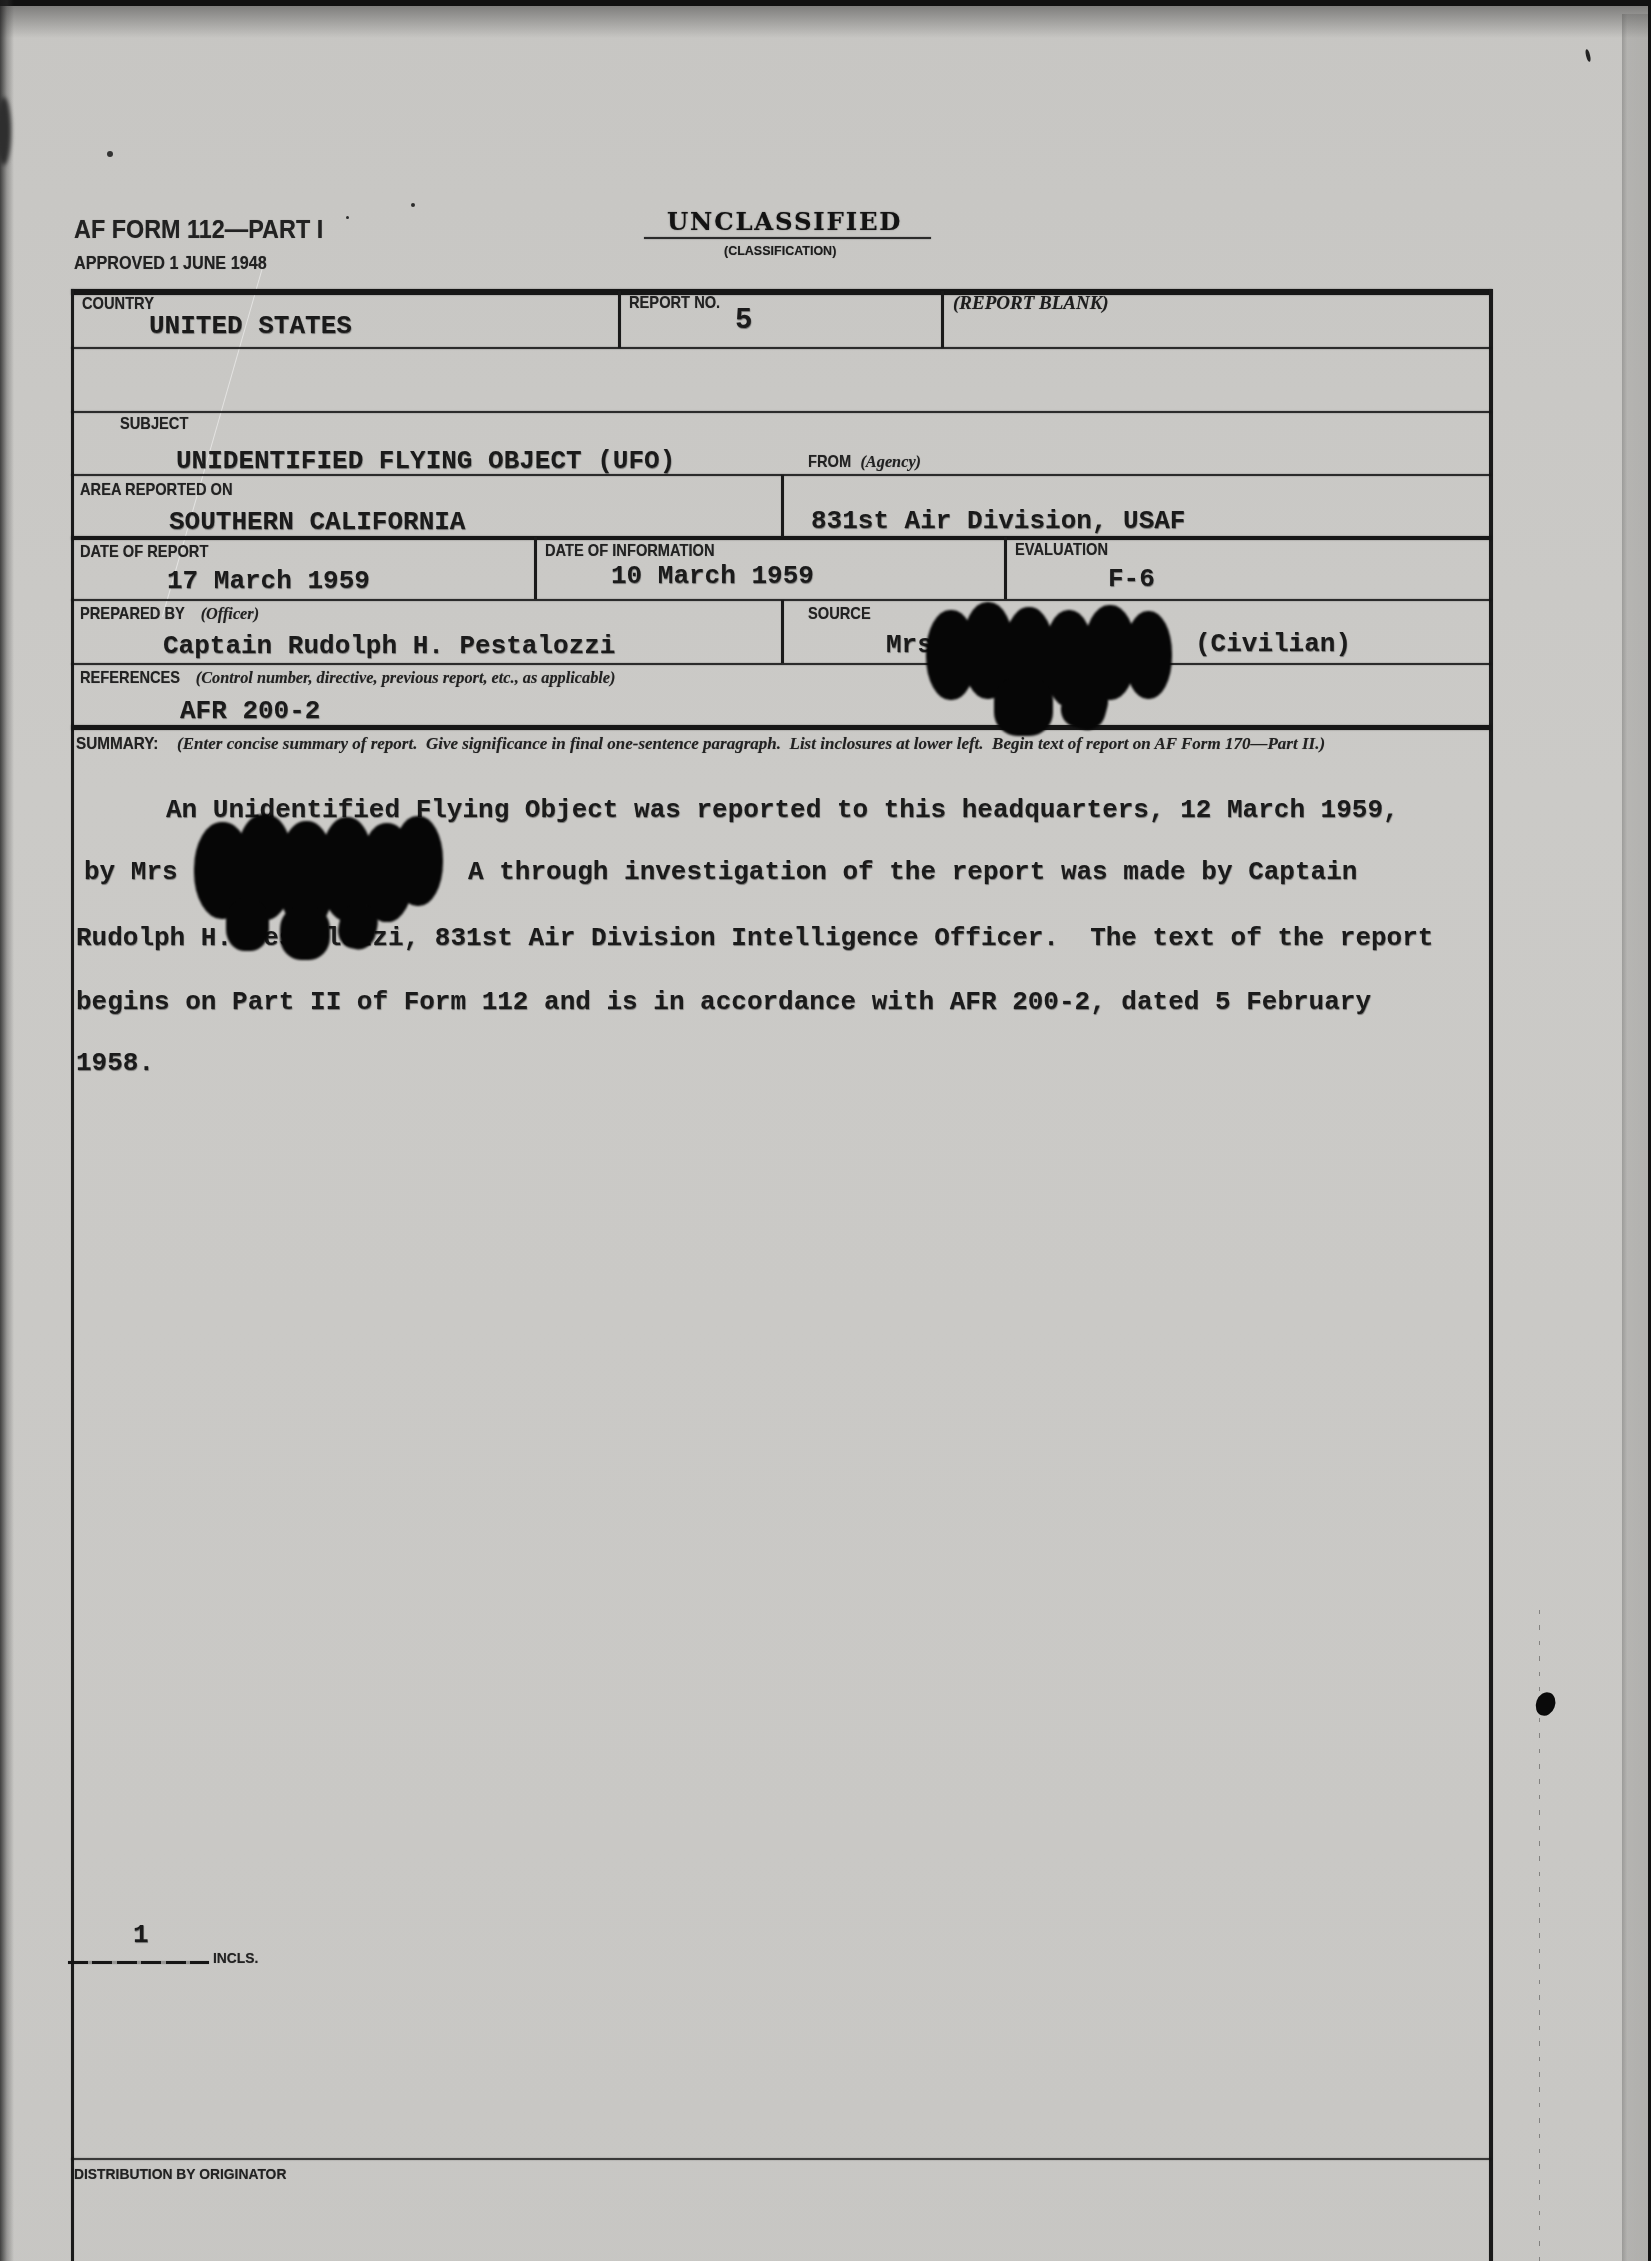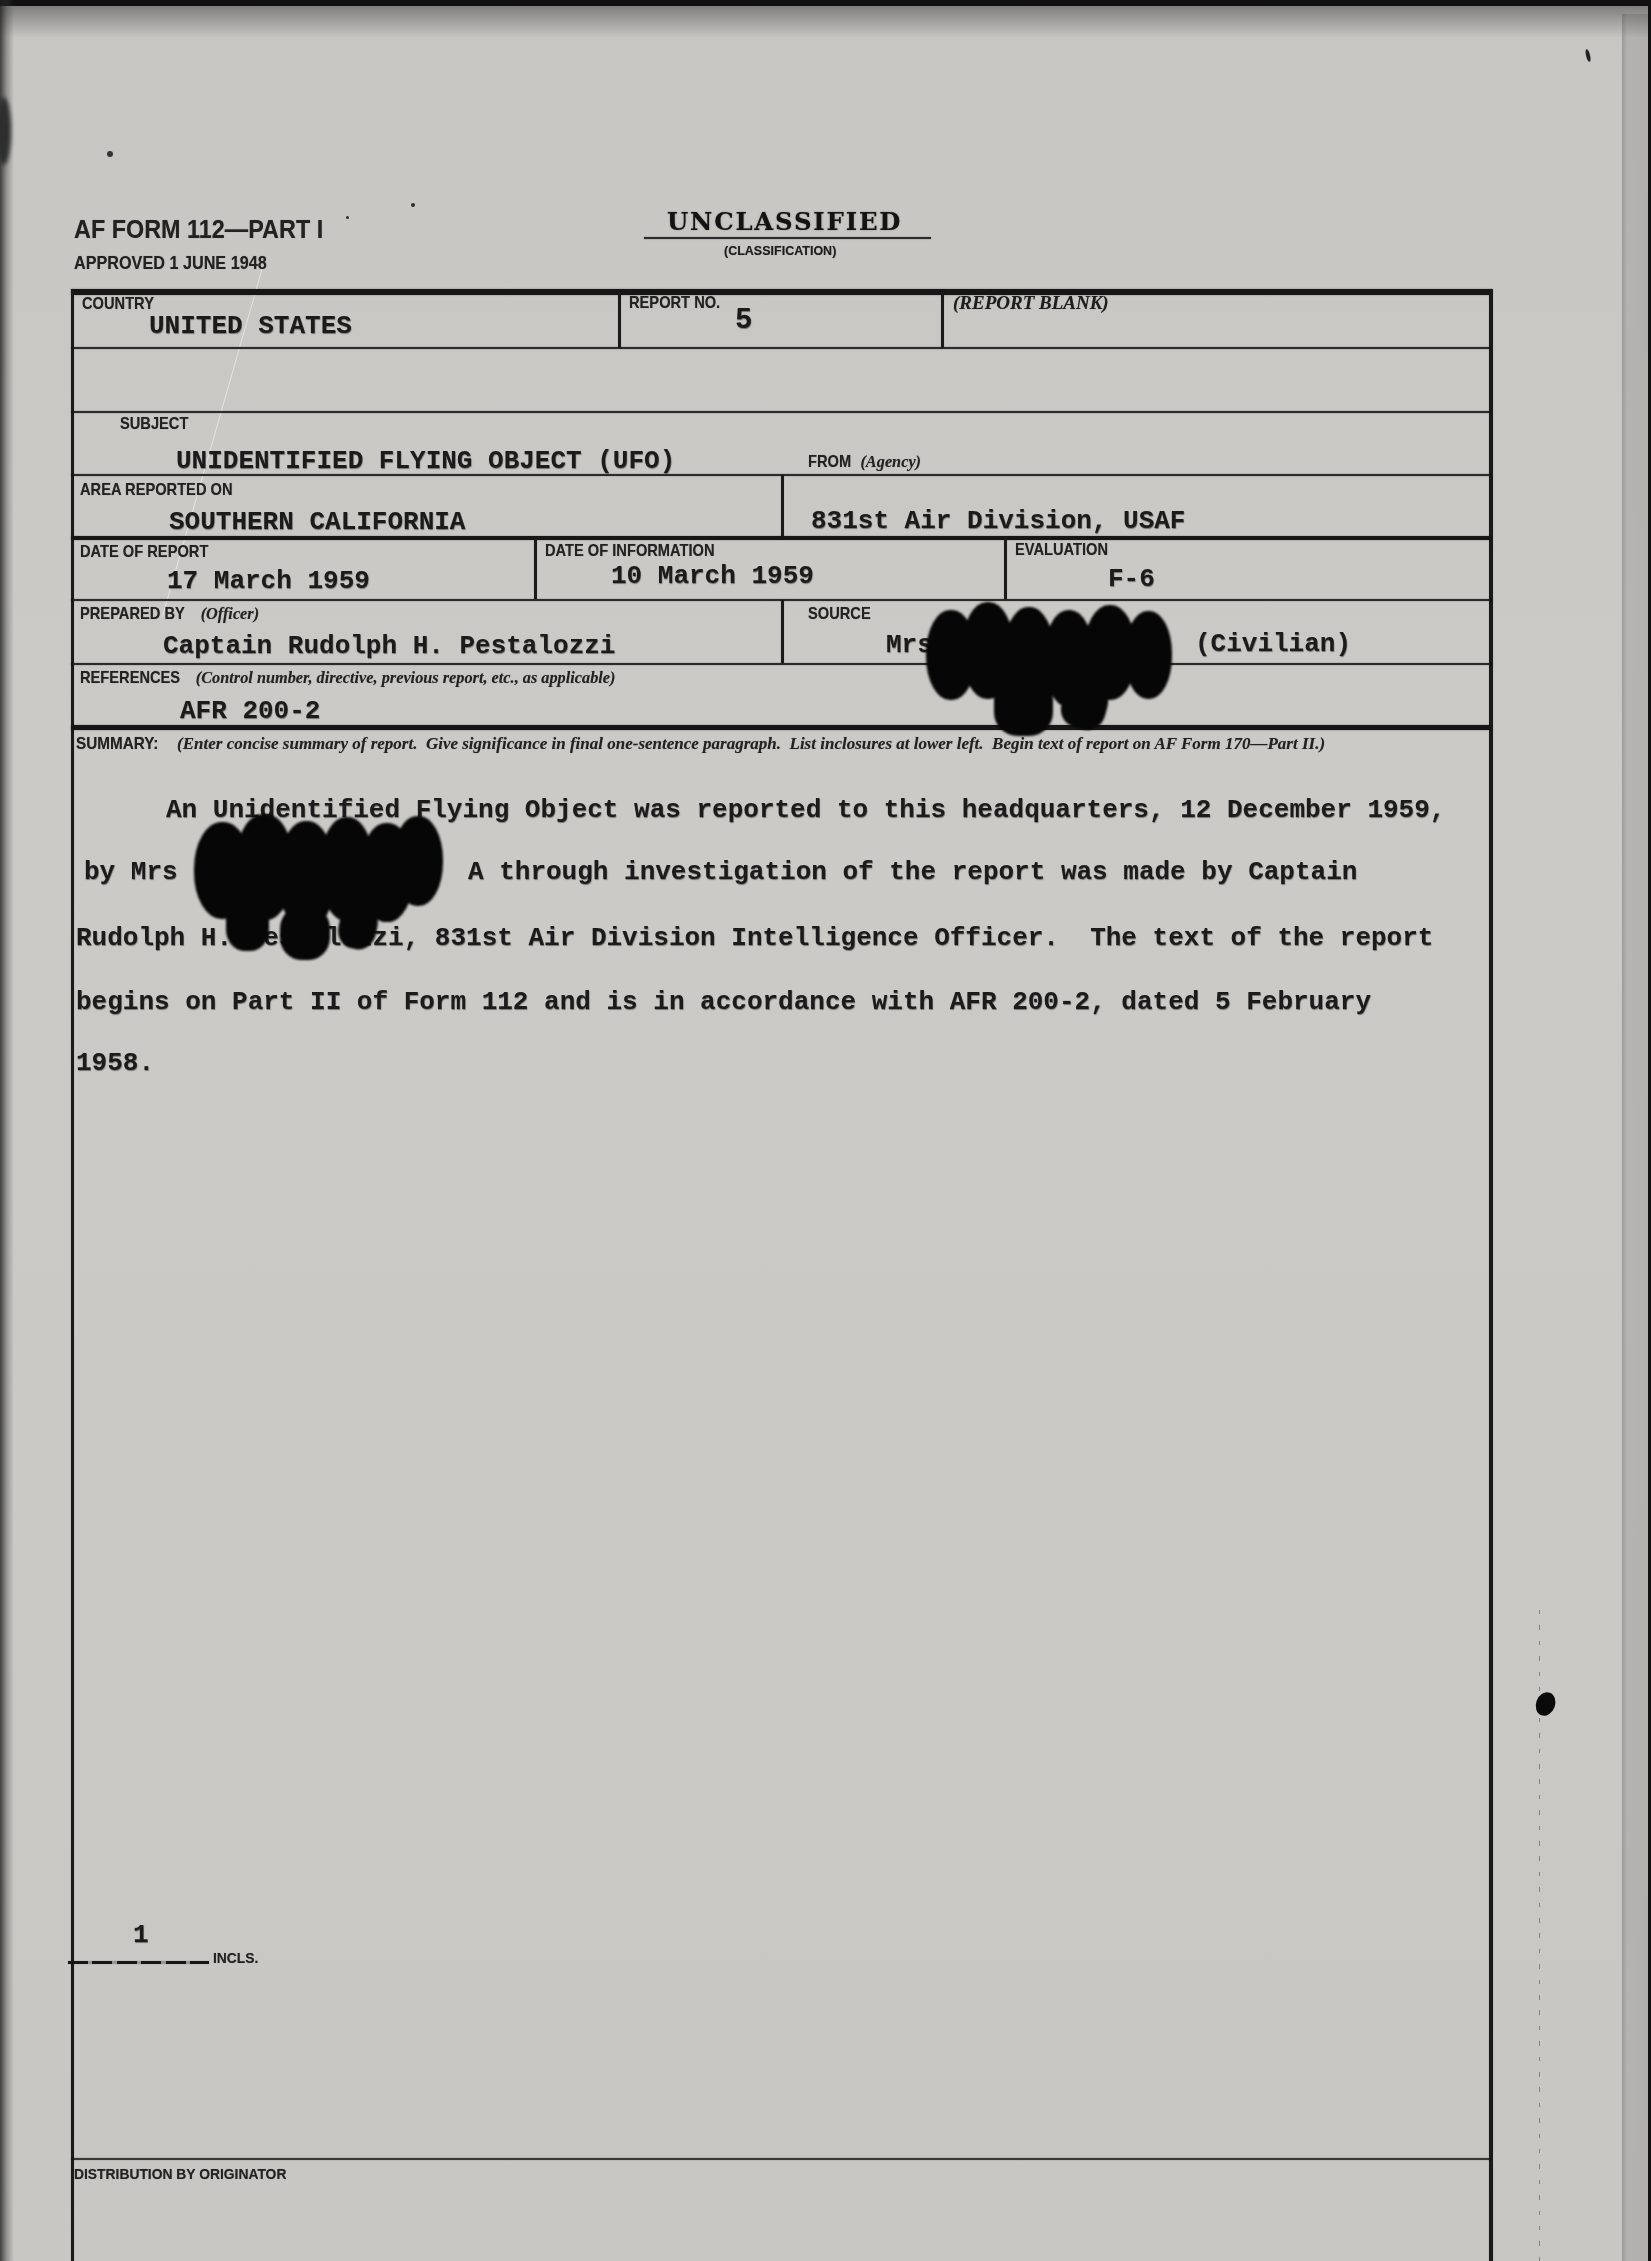--- a/index.html
+++ b/index.html
@@ -130,21 +130,21 @@
 
   <div class="abs z2" style="left:80px;top:668px;">
     <span class="lbl">REFERENCES </span><span class="itl">(Control number, directive, previous report, etc., as applicable)</span>
   </div>
   <div class="abs z2" style="left:180px;top:696px;"><span class="typed">AFR 200-2</span></div>
 
   <div class="abs z2" style="left:76px;top:734px;">
     <span class="lbl" style="font-size:17px;">SUMMARY:  </span><span class="itl" style="font-size:17px;">(Enter concise summary of report.  Give significance in final one-sentence paragraph.  List inclosures at lower left.  Begin text of report on AF Form 170—Part II.)</span>
   </div>
 
-  <div class="abs z2" style="left:166px;top:795px;"><span class="typed">An Unidentified Flying Object was reported to this headquarters, 12 December 1959,</span></div>
+  <div class="abs z2" style="left:166px;top:795px;"><span class="typed">An Unidentified Flying Object was reported to this headquarters, 12 March 1959,</span></div>
   <div class="abs z2" style="left:84px;top:857px;"><span class="typed">by Mrs</span></div>
   <div class="abs z2" style="left:468px;top:857px;"><span class="typed">A through investigation of the report was made by Captain</span></div>
   <div class="abs z2" style="left:76px;top:923px;"><span class="typed">Rudolph H. Pestalozzi, 831st Air Division Intelligence Officer.  The text of the report</span></div>
   <div class="abs z2" style="left:76px;top:987px;"><span class="typed">begins on Part II of Form 112 and is in accordance with AFR 200-2, dated 5 February</span></div>
   <div class="abs z2" style="left:76px;top:1048px;"><span class="typed">1958.</span></div>
 
   <div class="blob" style="left:194px;top:818px;width:253px;height:109px;">
     <div style="left:0;top:3.6px;width:57px;height:97px;"></div>
     <div style="left:41px;top:-3.6px;width:59px;height:106px;"></div>
     <div style="left:84px;top:2.7px;width:57px;height:109px;"></div>

